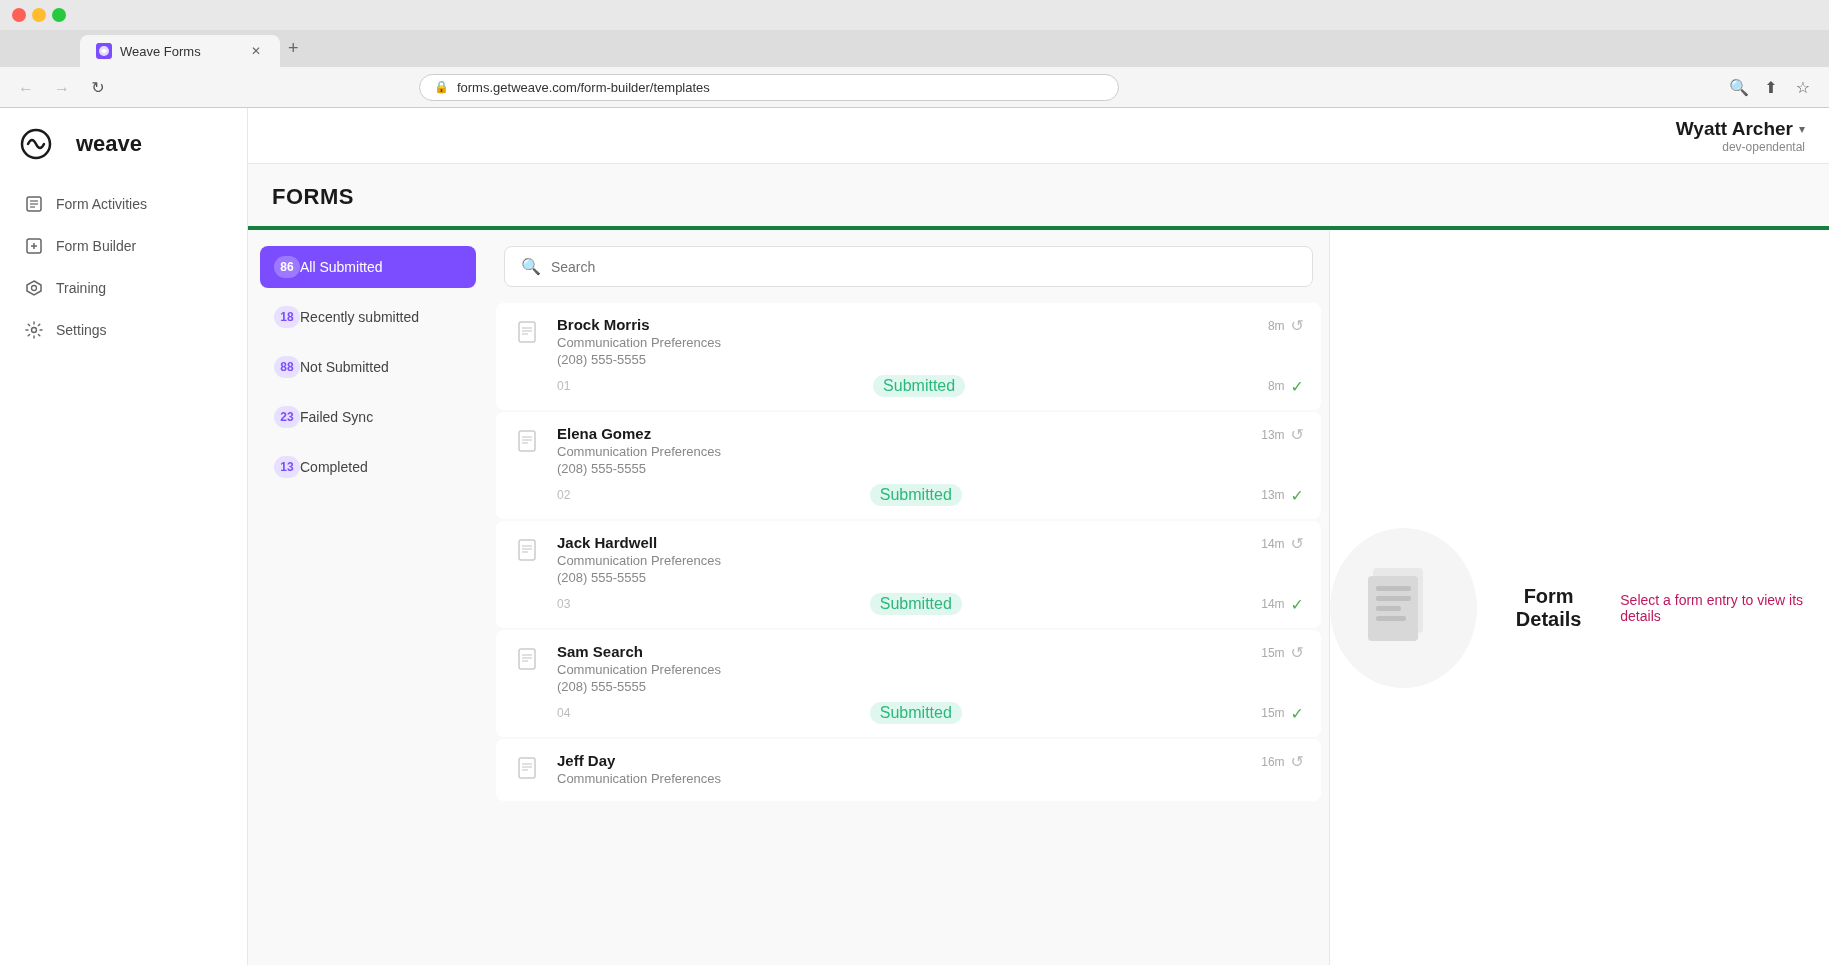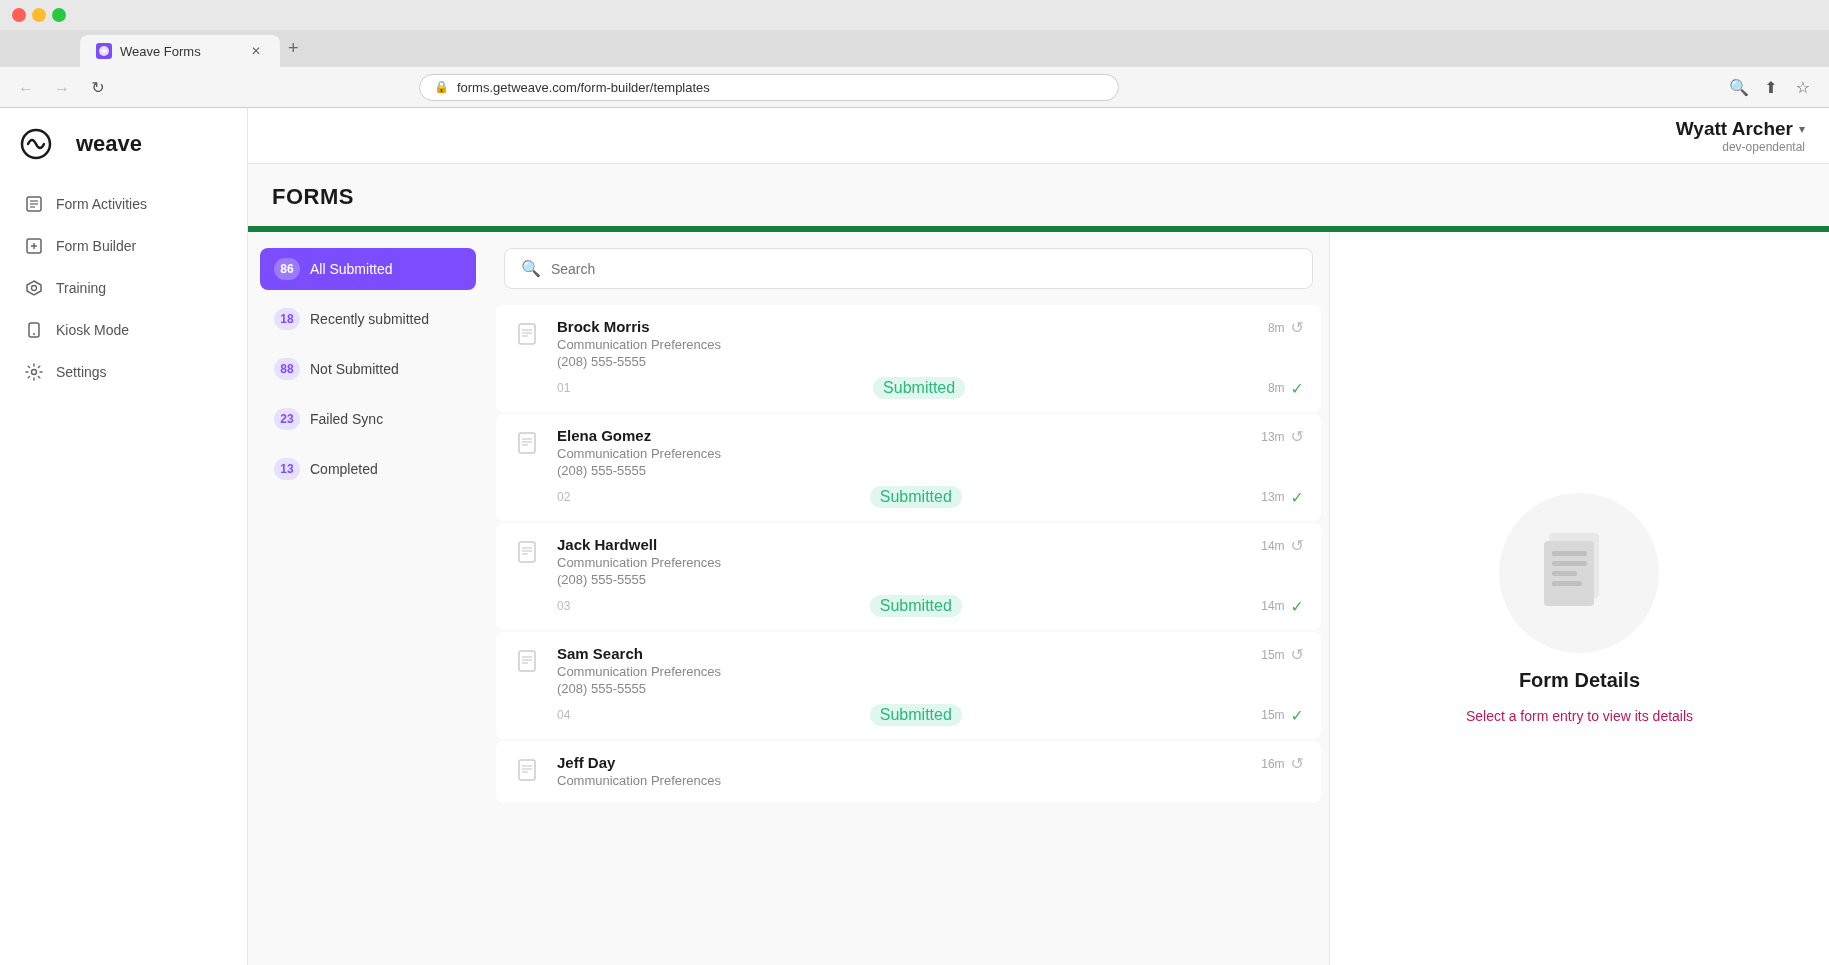--- a/index.html
+++ b/index.html
@@ -186,21 +186,21 @@
       flex: 1;
       display: flex;
       flex-direction: column;
       background: #f9f9f9;
       overflow: hidden;
     }
 
     .forms-header {
       padding: 20px 24px 16px;
       background: #f9f9f9;
-      border-bottom: 6px solid #15803d;
+      border-bottom: 4px solid #15803d;
     }
     .forms-title {
       font-size: 22px;
       font-weight: 700;
       color: #1a1a1a;
       letter-spacing: 0.5px;
     }
 
     .forms-body {
       display: flex;
@@ -213,21 +213,20 @@
       width: 240px;
       padding: 16px 12px;
       display: flex;
       flex-direction: column;
       gap: 8px;
       flex-shrink: 0;
     }
     .filter-item {
       display: flex;
       align-items: center;
-      gap: 10px;
       padding: 10px 14px;
       border-radius: 8px;
       cursor: pointer;
       color: #444;
       font-size: 14px;
     }
     .filter-item.active {
       background: #7c4dff;
       color: #fff;
     }
@@ -372,21 +371,21 @@
       display: flex;
       flex-direction: column;
       align-items: center;
       justify-content: center;
       border-left: 1px solid #e5e7eb;
       background: #fff;
       flex-shrink: 0;
     }
     .form-details-placeholder {
       display: flex;
-      flex-direction: column;
+      flex-direction: row;
       align-items: center;
       gap: 16px;
     }
     .form-doc-illustration {
       width: 160px;
       height: 160px;
       border-radius: 50%;
       background: #f5f5f5;
       display: flex;
       align-items: center;
@@ -501,29 +500,20 @@
       <div class="sidebar-item">
         <span class="sidebar-icon">
           <svg width="18" height="18" viewBox="0 0 18 18" fill="none">
             <polygon points="9,2 16,6 16,12 9,16 2,12 2,6" stroke="#666" stroke-width="1.5" fill="none"></polygon>
             <circle cx="9" cy="9" r="2.5" stroke="#666" stroke-width="1.3" fill="none"></circle>
           </svg>
         </span>
         <span>Training</span>
       </div>
 
-      <div class="sidebar-item">
-        <span class="sidebar-icon">
-          <svg width="18" height="18" viewBox="0 0 18 18" fill="none">
-            <rect x="4" y="2" width="10" height="14" rx="2" stroke="#666" stroke-width="1.5"></rect>
-            <circle cx="9" cy="13" r="1" fill="#666"></circle>
-          </svg>
-        </span>
-        <span>Kiosk Mode</span>
-      </div>
 
       <div class="sidebar-item">
         <span class="sidebar-icon">
           <svg width="18" height="18" viewBox="0 0 18 18" fill="none">
             <circle cx="9" cy="9" r="2.5" stroke="#666" stroke-width="1.4" fill="none"></circle>
             <path d="M9 1v2M9 15v2M1 9h2M15 9h2M3.2 3.2l1.4 1.4M13.4 13.4l1.4 1.4M14.8 3.2l-1.4 1.4M4.6 13.4l-1.4 1.4" stroke="#666" stroke-width="1.4" stroke-linecap="round"></path>
           </svg>
         </span>
         <span>Settings</span>
       </div>

